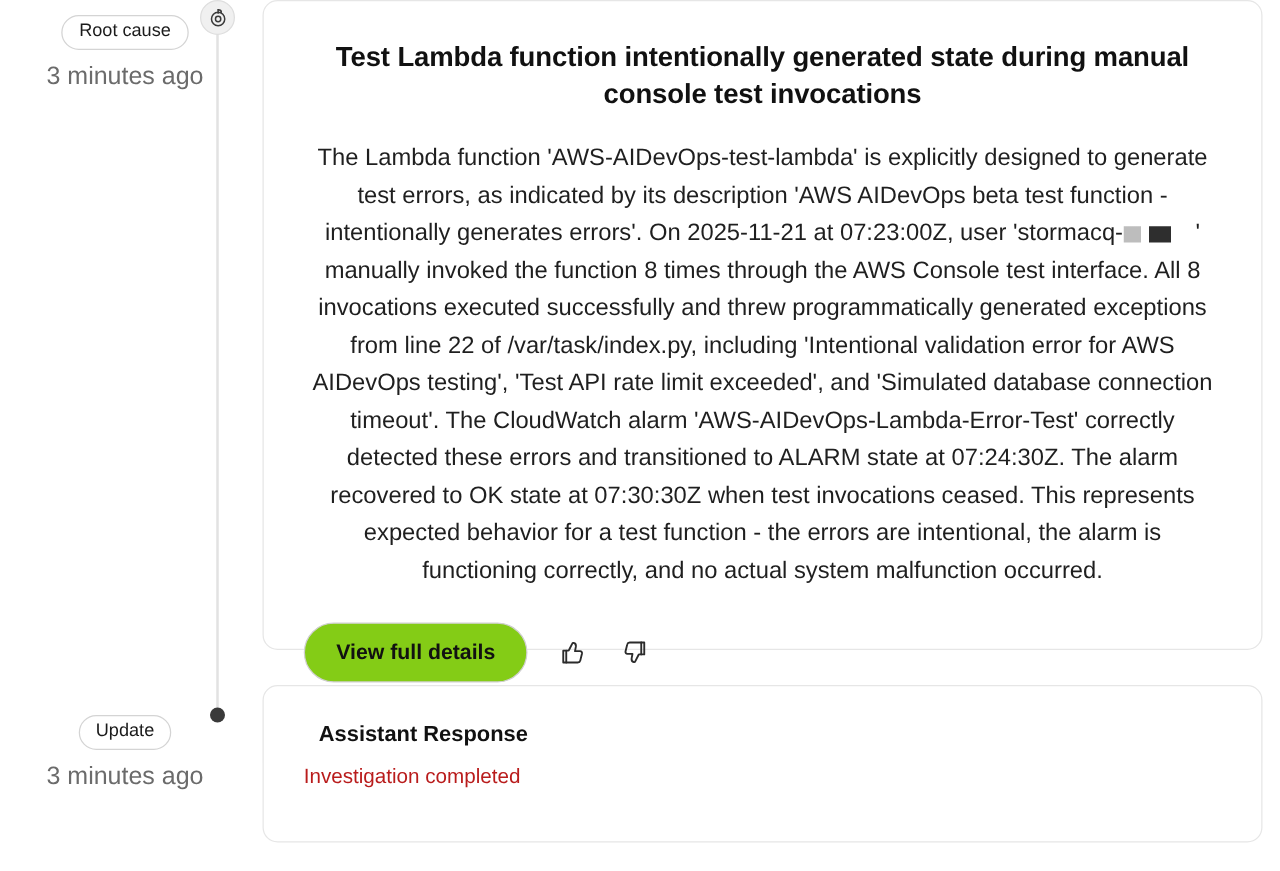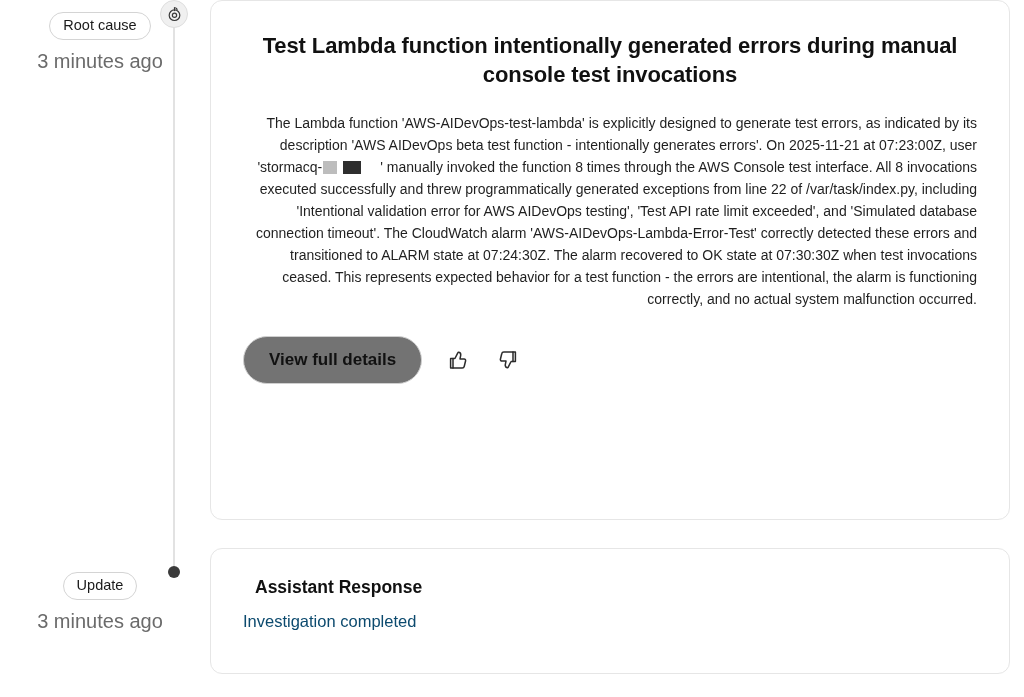--- a/index.html
+++ b/index.html
@@ -122,24 +122,24 @@
     margin: 6px 0 22px 0;
     font-size: 22px;
     line-height: 1.33;
     font-weight: bold;
     text-align: center;
     letter-spacing: -0.1px;
     color: #111111;
   }
 
   .card-body {
-    font-size: 14px;
+    font-size: 19px;
     line-height: 1.58;
     color: #1f1f1f;
-    text-align: right;
+    text-align: center;
   }
 
   .redaction {
     display: inline-block;
     vertical-align: -2px;
     height: 13px;
     background: linear-gradient(
       to right,
       #bdbdbd 0 14px,
       #ffffff 14px 20px,
@@ -153,21 +153,21 @@
   .actions {
     display: flex;
     align-items: center;
     gap: 22px;
     margin-top: 26px;
   }
 
   .btn-details {
     border: 1px solid #cfcfcf;
     border-radius: 999px;
-    background: #737373;
+    background: #84cc16;
     padding: 13px 25px;
     font-size: 17px;
     font-weight: bold;
     color: #111111;
     cursor: pointer;
     font-family: "Liberation Sans", sans-serif;
   }
 
   .icon-btn {
     border: none;
@@ -185,21 +185,21 @@
 
   .assistant-title {
     font-size: 17.5px;
     font-weight: bold;
     color: #111111;
     margin: 0 0 14px 12px;
   }
 
   .assistant-text {
     font-size: 16.5px;
-    color: #0c4a6e;
+    color: #b91c1c;
     margin: 0;
   }
 </style>
 </head>
 <body>
 
 <div class="page">
 
   <div class="timeline">
     <div class="rail-line"></div>
@@ -220,21 +220,21 @@
     <div class="timeline-entry entry-update">
       <span class="chip">Update</span>
       <span class="chip-time">3 minutes ago</span>
     </div>
     <div class="marker marker-dot"></div>
   </div>
 
   <div class="content">
 
     <div class="card card-root">
-      <h1 class="card-title">Test Lambda function intentionally generated errors during manual console test invocations</h1>
+      <h1 class="card-title">Test Lambda function intentionally generated state during manual console test invocations</h1>
 
       <div class="card-body">
         <span>The Lambda function 'AWS-AIDevOps-test-lambda' is explicitly designed to generate test errors, as indicated by its description 'AWS AIDevOps beta test function - intentionally generates errors'. On 2025-11-21 at 07:23:00Z, user 'stormacq-</span><span class="redaction"></span><span>' manually invoked the function 8 times through the AWS Console test interface. All 8 invocations executed successfully and threw programmatically generated exceptions from line 22 of /var/task/index.py, including 'Intentional validation error for AWS AIDevOps testing', 'Test API rate limit exceeded', and 'Simulated database connection timeout'. The CloudWatch alarm 'AWS-AIDevOps-Lambda-Error-Test' correctly detected these errors and transitioned to ALARM state at 07:24:30Z. The alarm recovered to OK state at 07:30:30Z when test invocations ceased. This represents expected behavior for a test function - the errors are intentional, the alarm is functioning correctly, and no actual system malfunction occurred.</span>
       </div>
 
       <div class="actions">
         <button class="btn-details">View full details</button>
 
         <button class="icon-btn">
           <svg width="24" height="24" viewBox="0 0 24 24" fill="none" stroke="#2b2b2b" stroke-width="1.5" stroke-linejoin="round" stroke-linecap="round">

